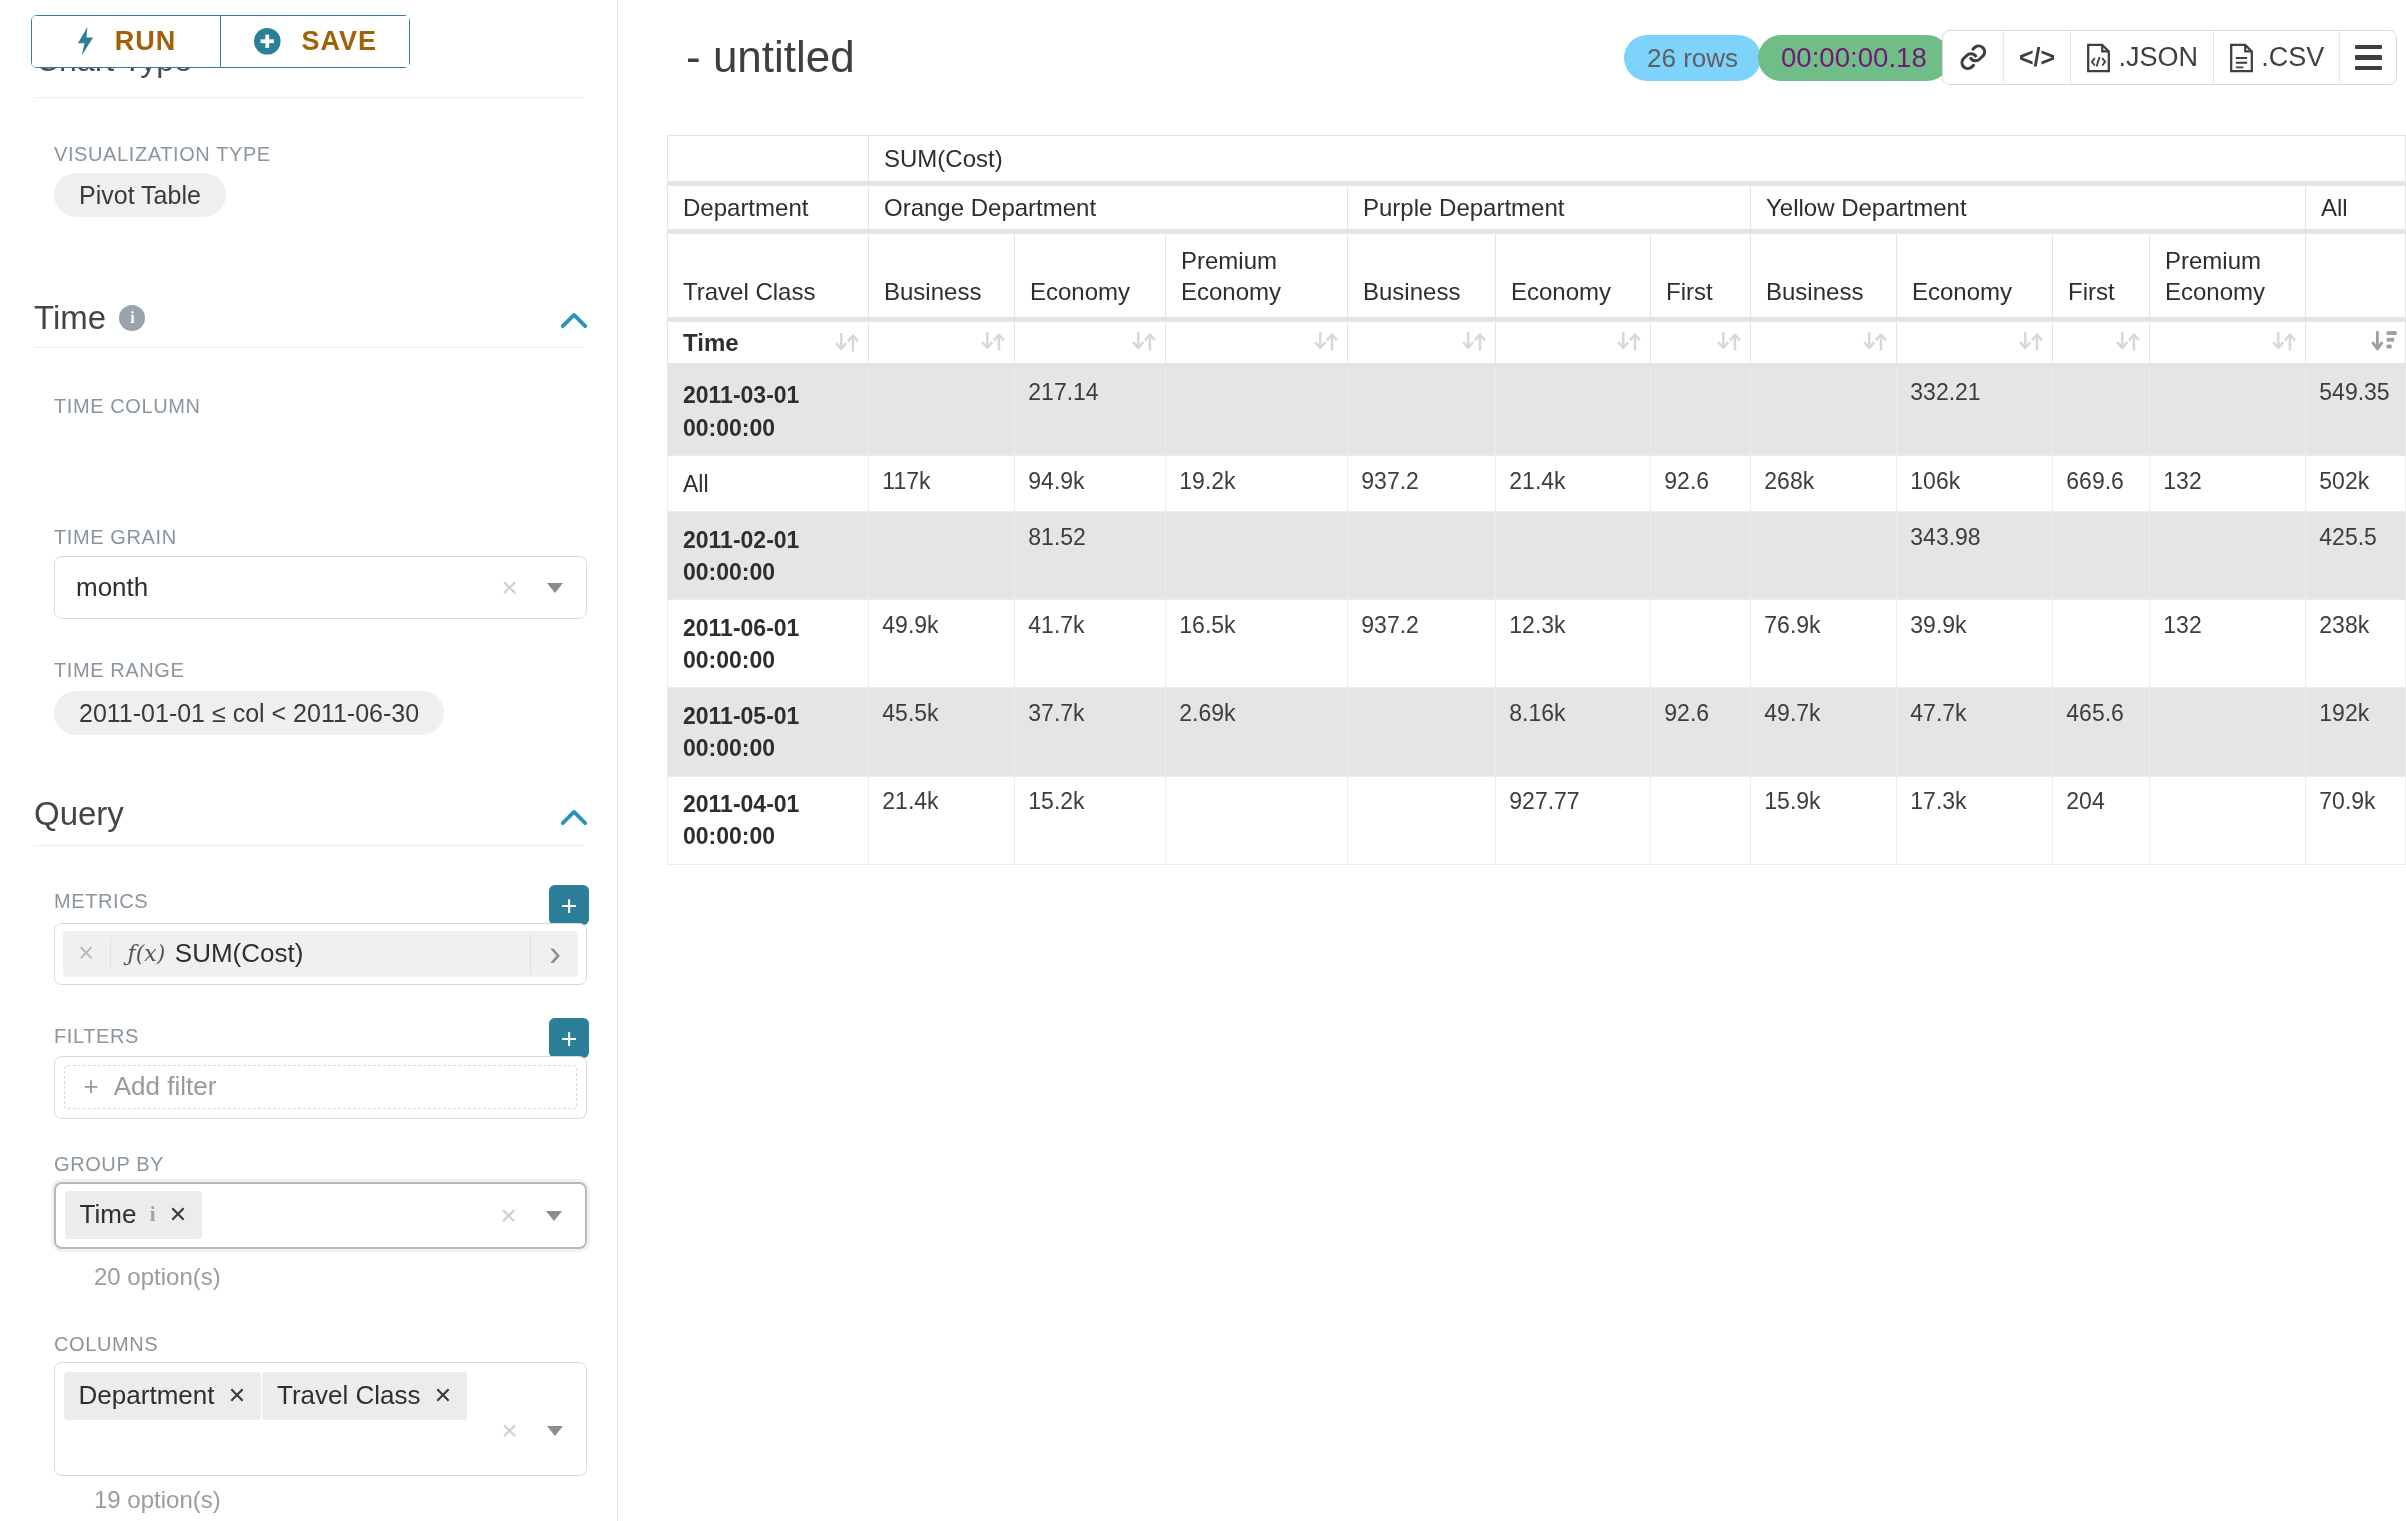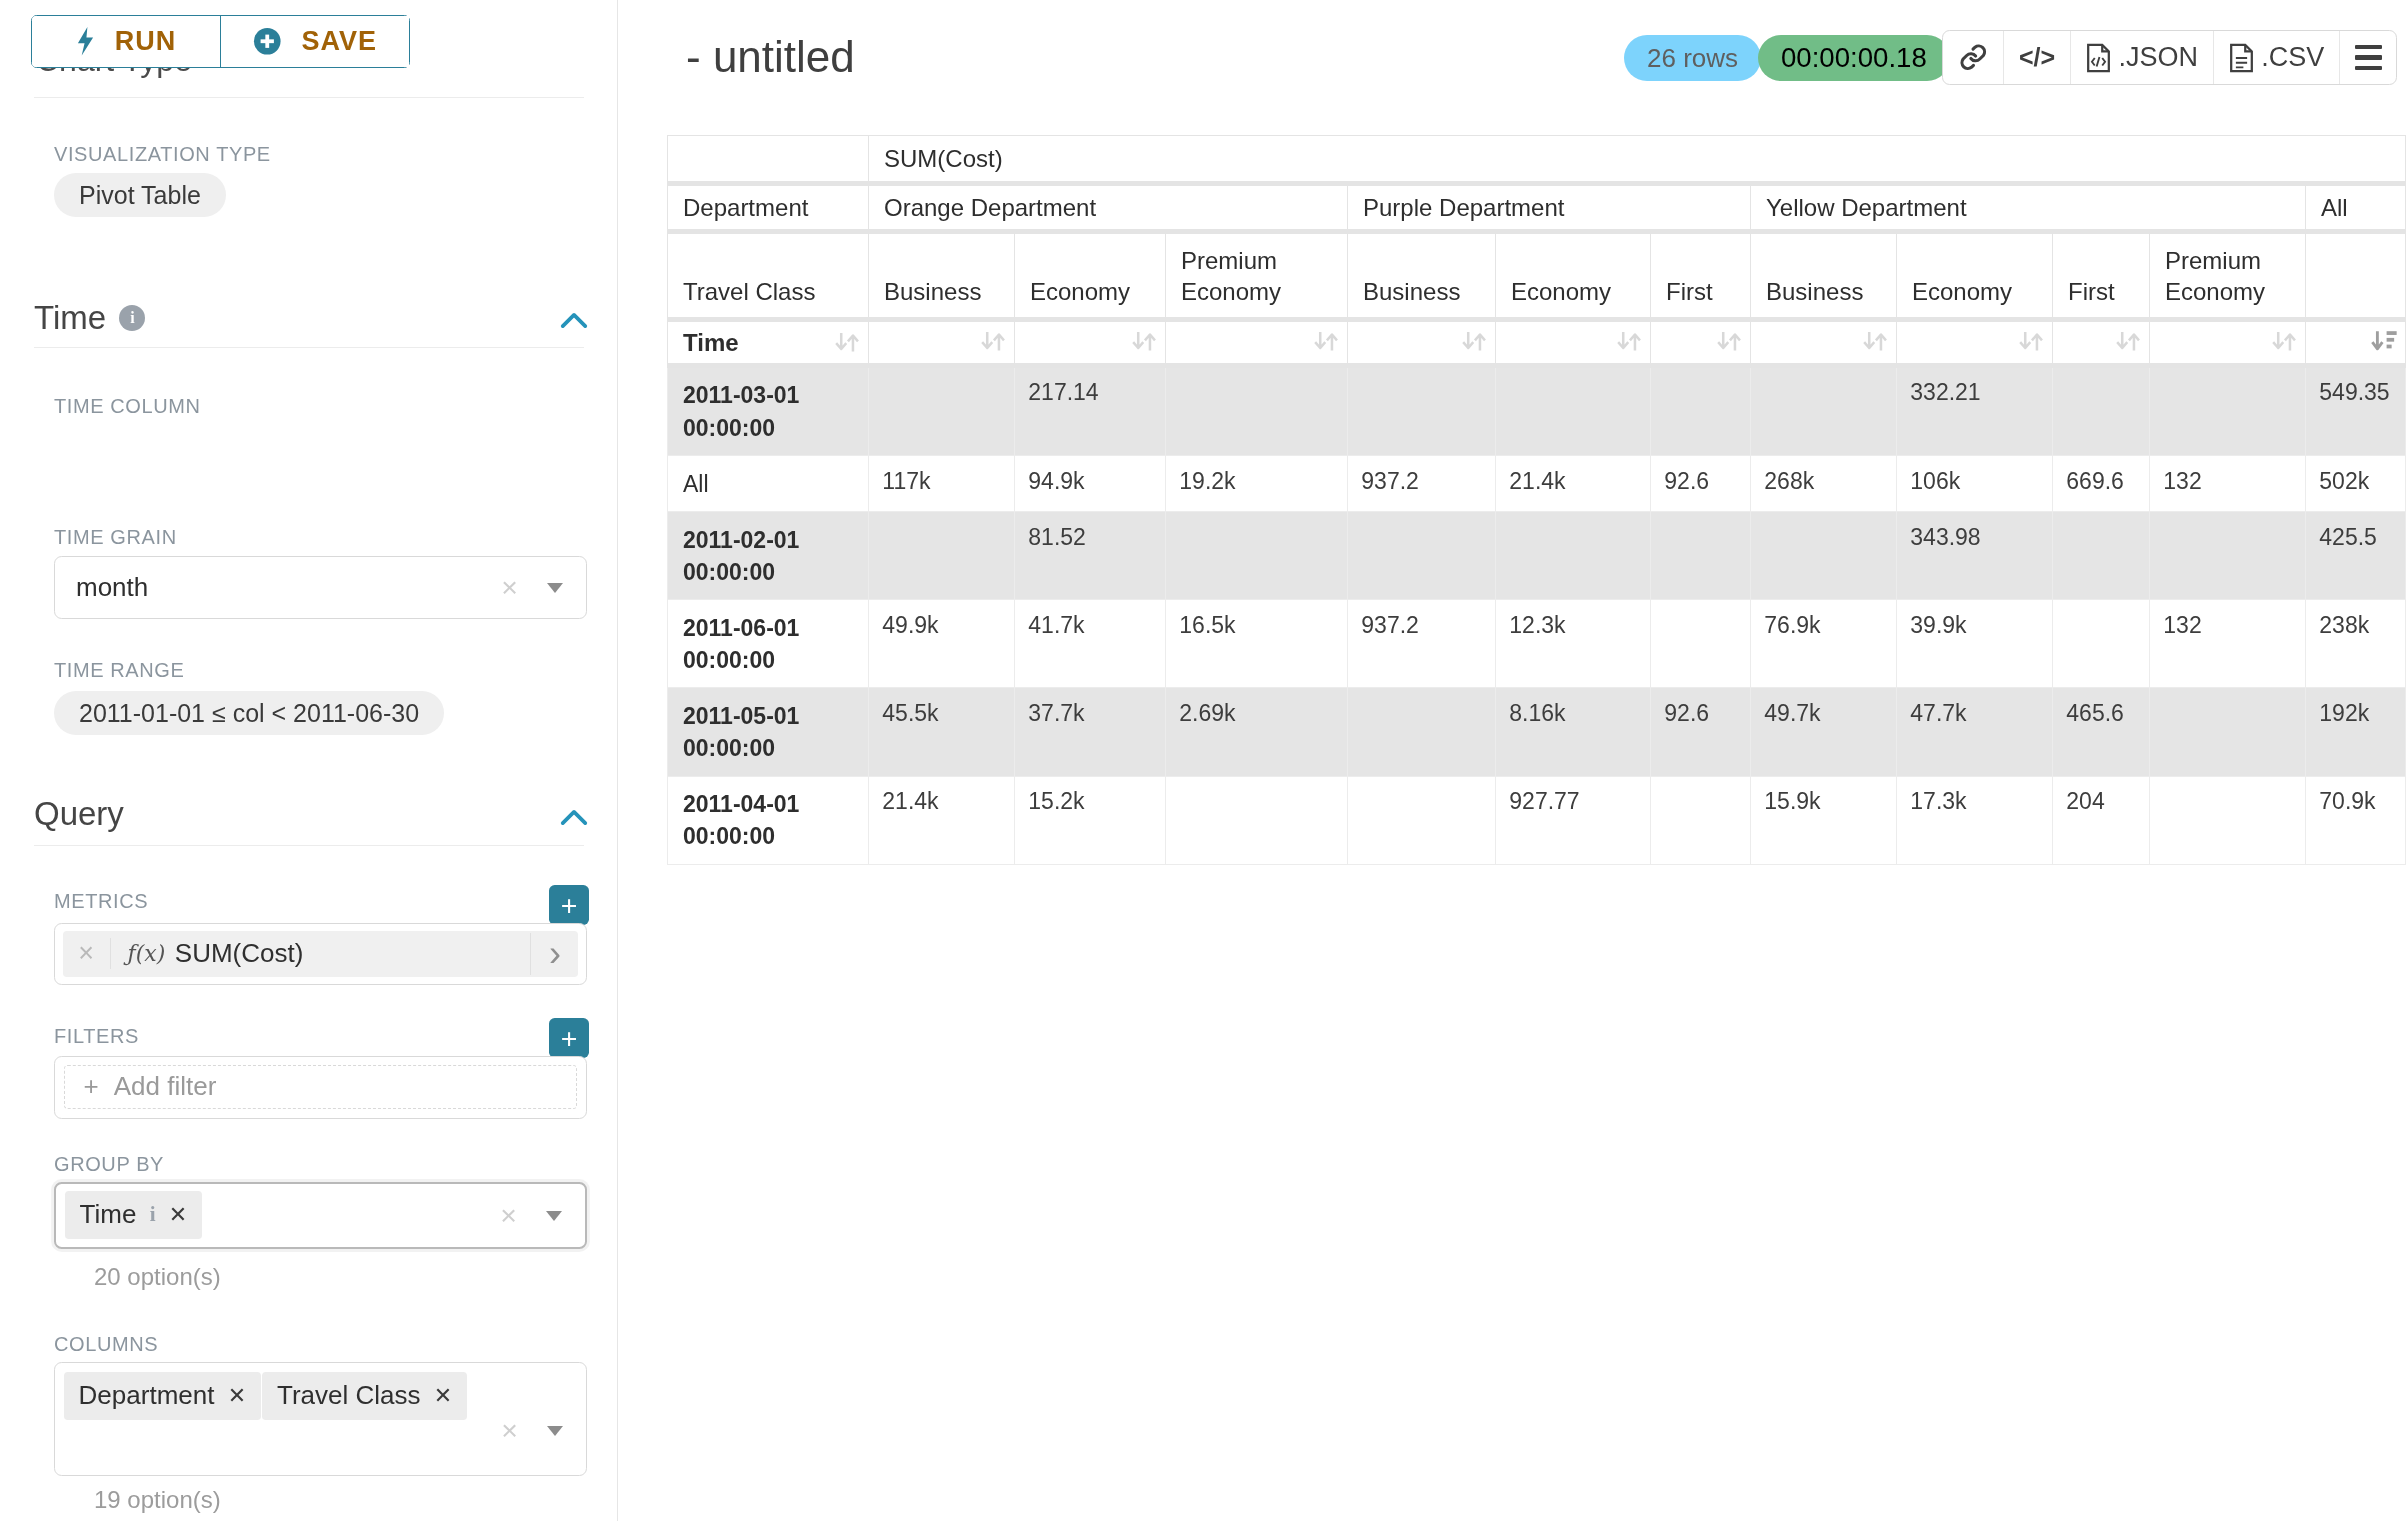--- a/index.html
+++ b/index.html
@@ -31,21 +31,21 @@
   .dashed { position:absolute; left:8.6px; top:7.6px; right:8.6px; height:44px; border:1.9px dashed #d9d9d9; border-radius:3.8px; display:flex; align-items:center; gap:15px; padding:0 19px; color:#9a9a9a; font-size:26px; }
   .chip { display:inline-flex; align-items:center; gap:13.3px; background:#ececec; border-radius:3.8px; padding:0 15px; height:48px; font-size:26px; color:#2f2f2f; }
   .chip .ci { color:#9aa2ab; font-weight:bold; font-size:21px; font-family:"Liberation Serif",serif; }
   .chip .cx { font-size:22px; font-weight:bold; color:#3a3a3a; cursor:pointer; }
   .opt-count { position:absolute; left:54px; font-size:24px; color:#9c9c9c;margin-left:40px; }
 
   
   .chart-title { position:absolute; left:666px; top:32px; font-size:44px; color:#3f3f3f;margin-left:20px; }
   .badge { position:absolute; top:35px; height:46px; border-radius:23px; display:flex; align-items:center; padding:0 23px; font-size:26px; }
   .badge.gray { left:1624px; background:#7dd3fc; color:#5f5f5f; }
-  .badge.green { left:1758px; background:#71bd87; color:#000000; font-size:27.6px; }
+  .badge.green { left:1758px; background:#71bd87; color:#701a75; font-size:27.6px; }
   .toolbar { position:absolute; left:1942px; top:30px; width:455px; height:55px; border:1.9px solid #d9d9d9; border-radius:7.6px; display:flex; background:#fff; }
   .tb-btn { display:flex; align-items:center; justify-content:center; gap:7.6px; font-size:27px; color:#3f3f3f; cursor:pointer; border-right:1.9px solid #e7e7e7; }
   .tb-btn:last-child { border-right:none; }
   .hamburger { display:flex; flex-direction:column; gap:5.7px; }
   .hamburger div { width:27px; height:4.8px; background:#3f3f3f; border-radius:1px; }
 
   
   #pivot-wrap { position:absolute; left:667px; top:135px; }
   table { border-collapse:collapse; table-layout:fixed; background:#fff; }
   th,td { border:1.9px solid #ececec; font-weight:normal; }

